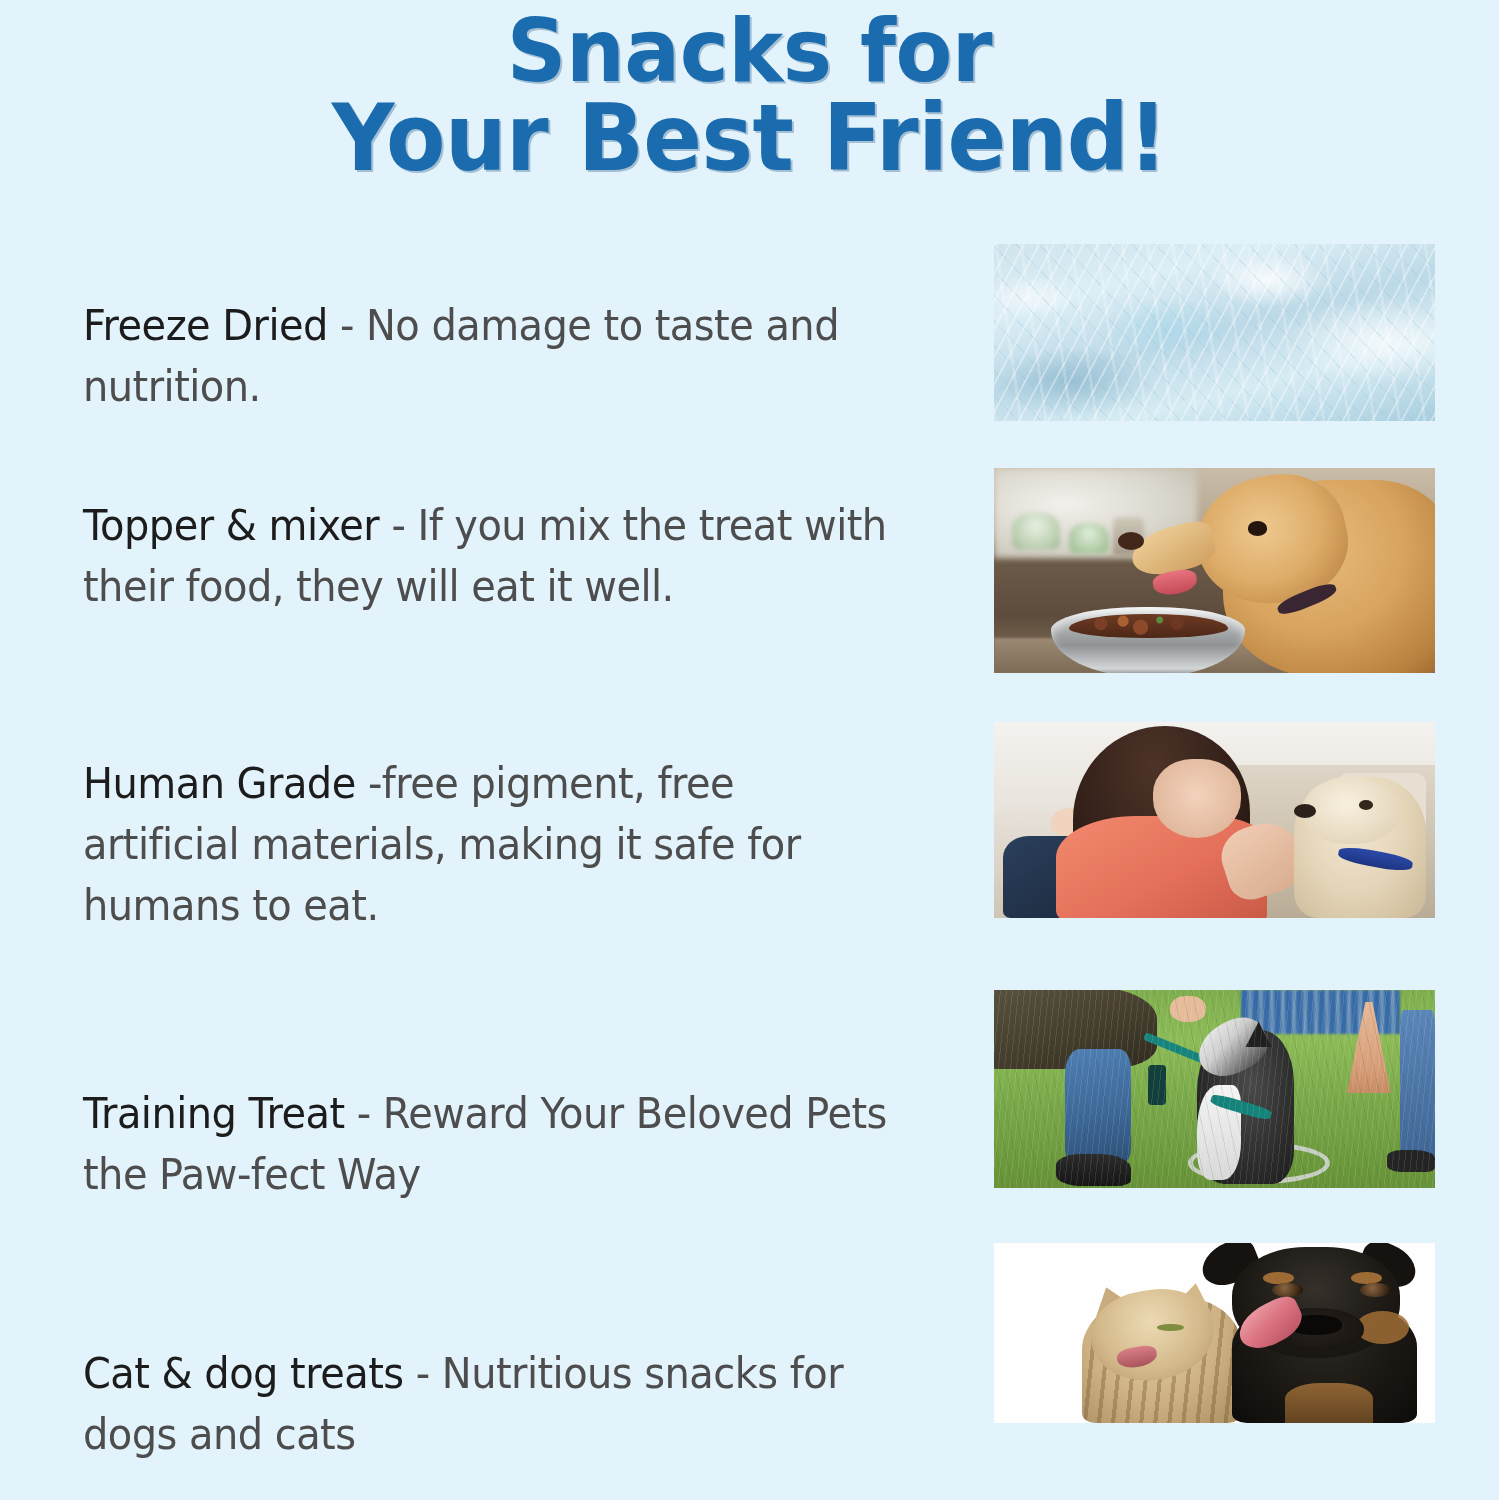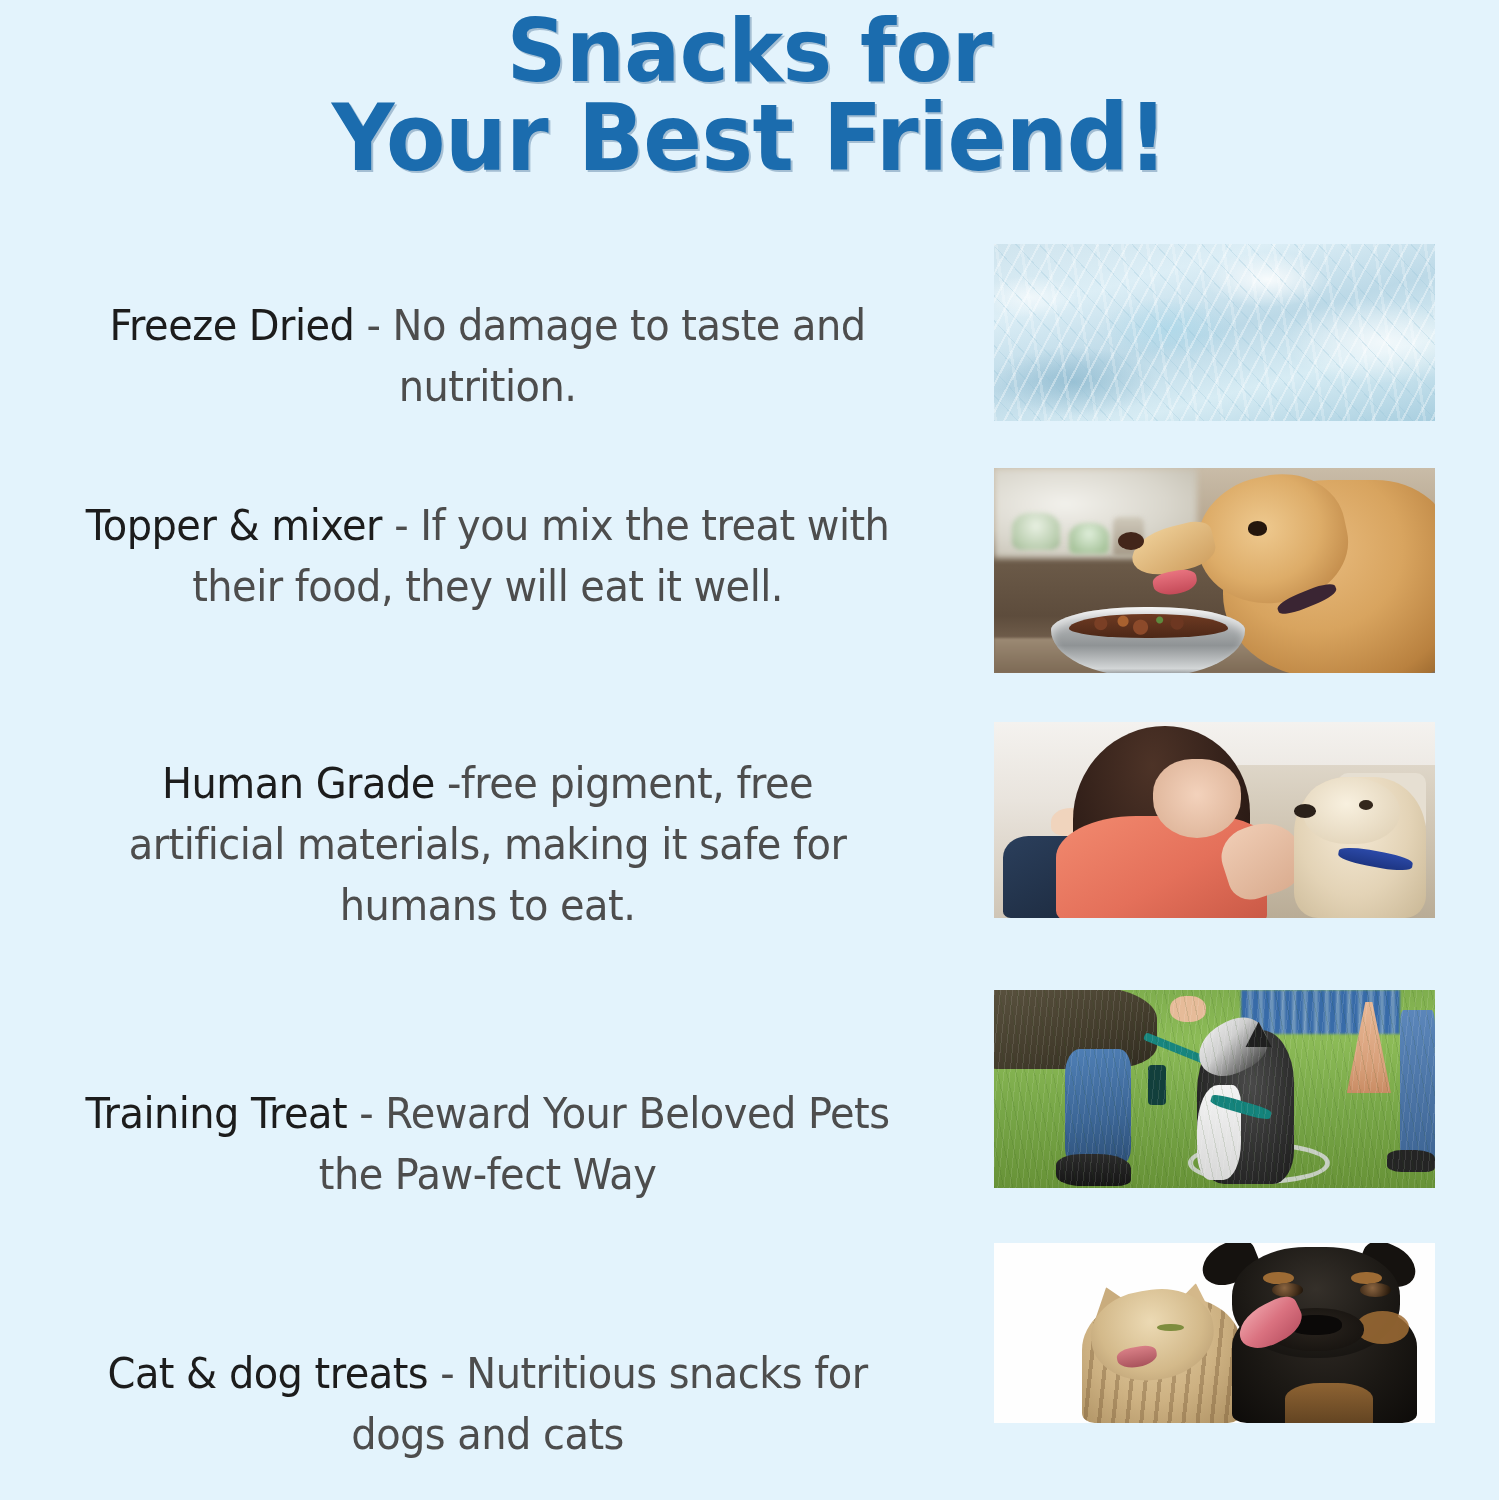--- a/index.html
+++ b/index.html
@@ -37,21 +37,20 @@
   .title-line-1 { font-size: 88px; }
   .title-line-2 { font-size: 92px; }
 
   
   .content {
     position: absolute;
     left: 0;
     top: 232px;
     width: 1499px;
     height: 1240px;
-    text-align: center;
   }
 
   .text-col {
     position: absolute;
     left: 83px;
     top: 0;
     width: 880px;
   }
 
   .img-col {

